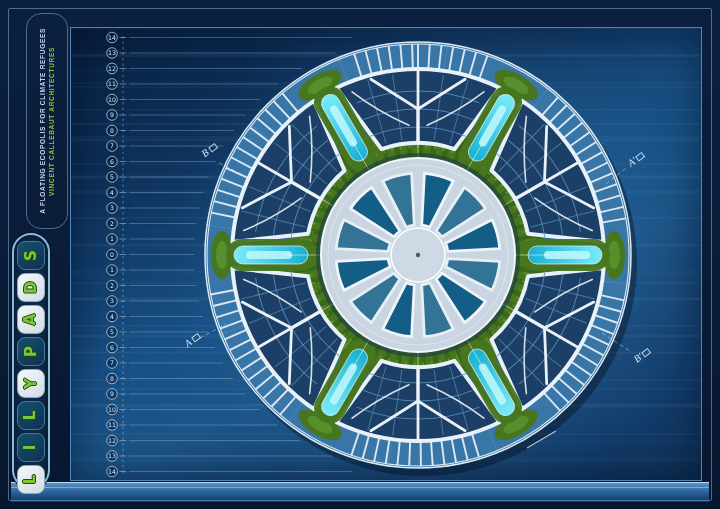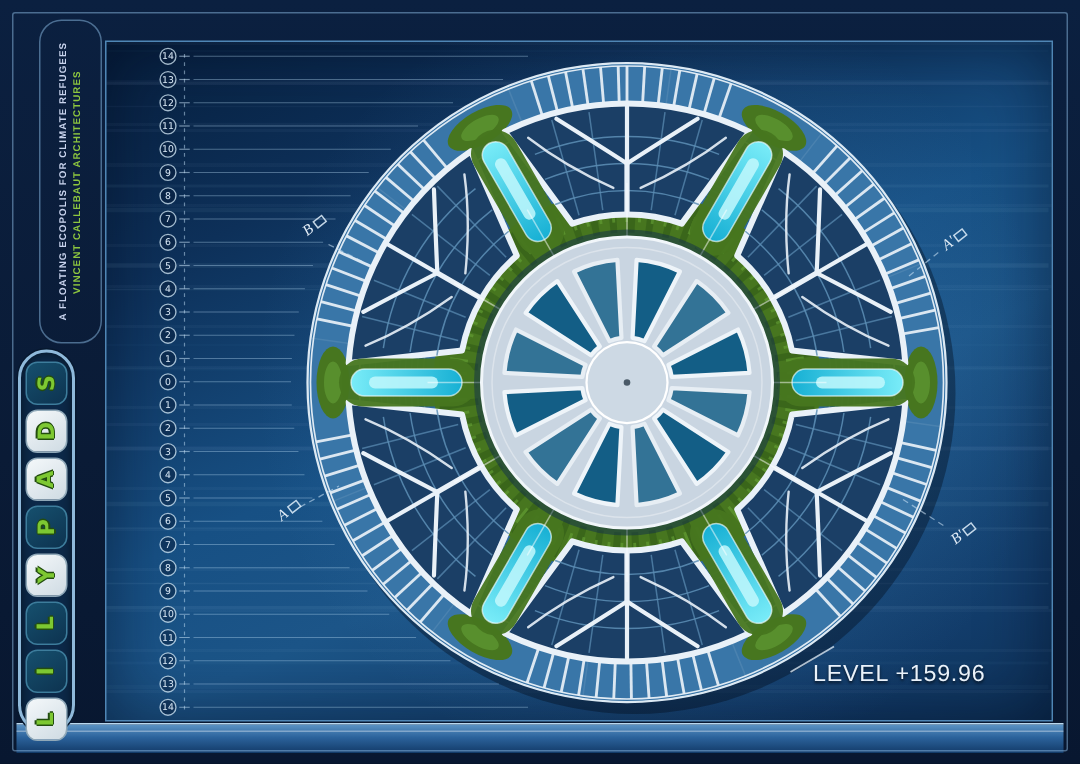--- a/index.html
+++ b/index.html
@@ -536,14 +536,13 @@
         </g>
         <line x1="602" y1="333" x2="630" y2="351" stroke="rgba(210,232,250,.55)" stroke-width="0.9" stroke-dasharray="4 3"></line>
         <g transform="translate(639 359) rotate(-38)">
           <rect x="6" y="-3" width="7" height="5" fill="none" stroke="rgba(225,240,252,.85)" stroke-width="1"></rect>
           <text x="0" y="2" text-anchor="middle" font-size="10" font-style="italic" font-family="&quot;Liberation Serif&quot;, serif" fill="#e3edf7">B'</text>
         </g>
       </g>
       <line x1="527" y1="448" x2="556" y2="431" stroke="rgba(230,240,250,.75)" stroke-width="1.2"></line>
     </svg>
 
-  <div class="level-label">LEVEL +159.96</div>
 </div>
 
 </body></html>

